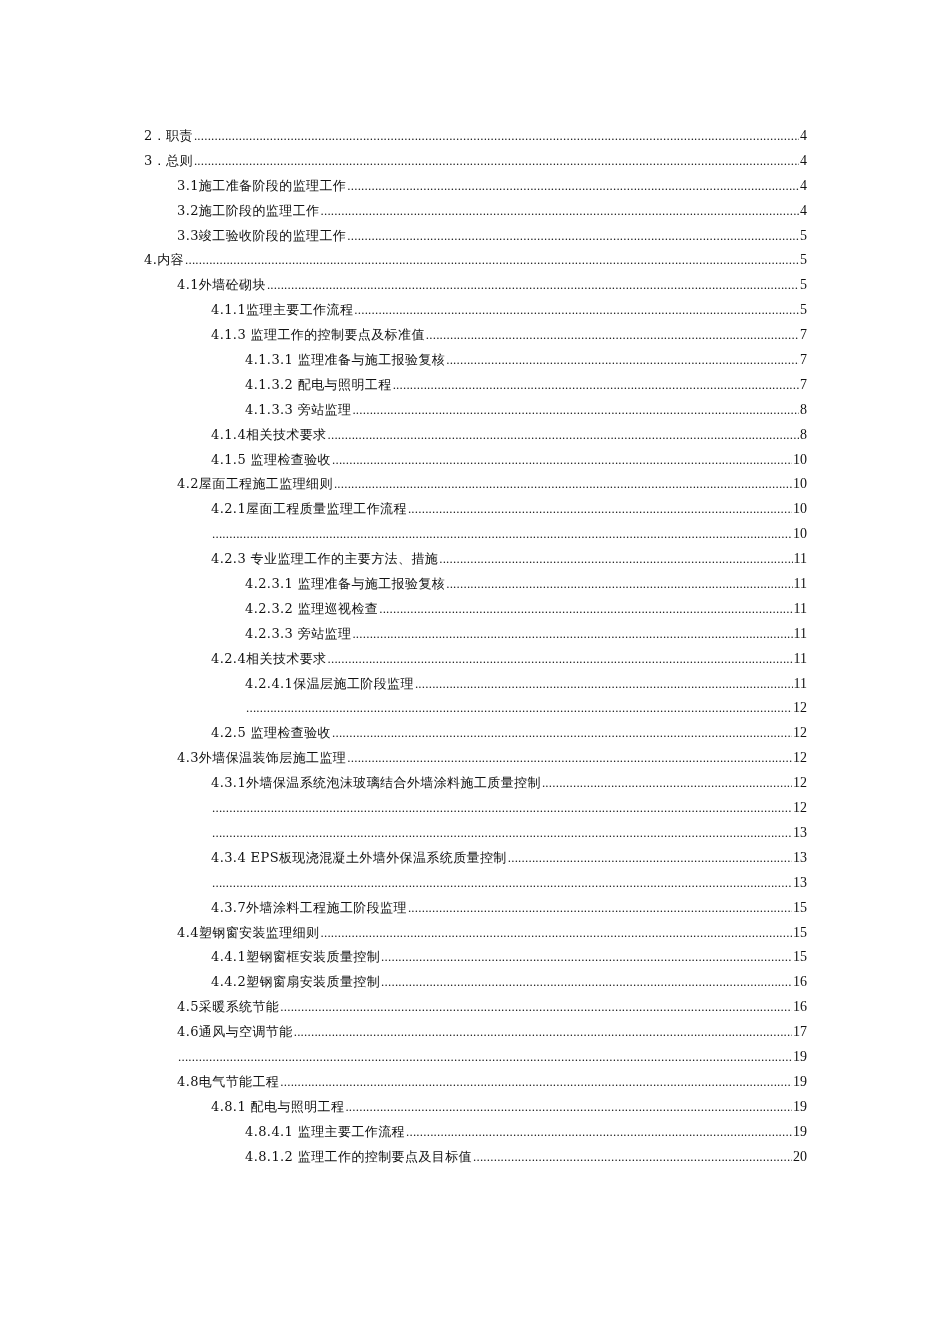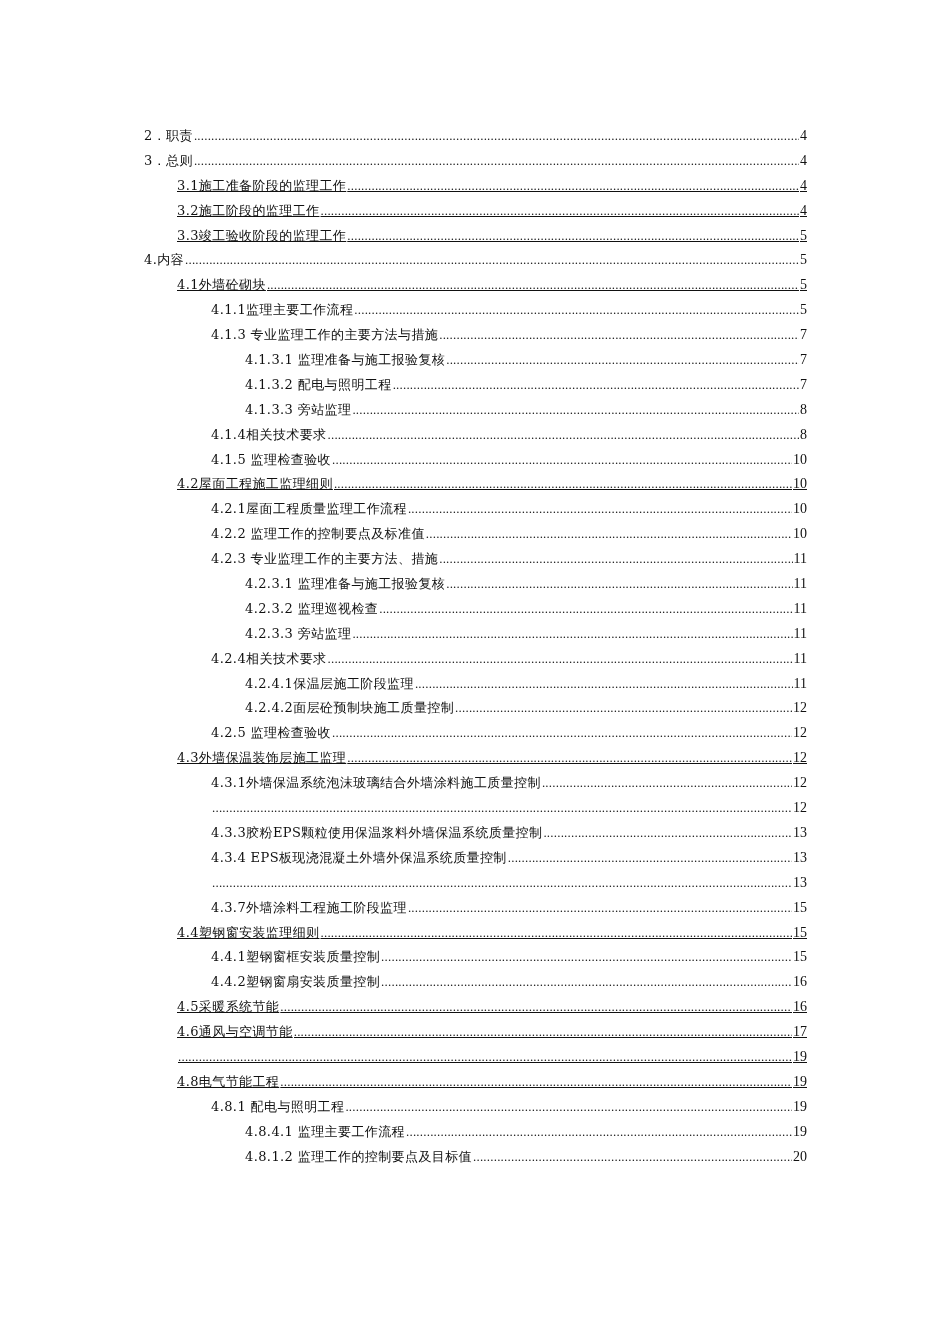--- a/index.html
+++ b/index.html
@@ -2,21 +2,21 @@
 <html><head>
 <meta charset="utf-8">
 <style>
   html, body { margin: 0; padding: 0; background: #ffffff; }
   body { width: 950px; height: 1344px; position: relative; overflow: hidden;
          font-family: "DejaVu Serif", "Liberation Serif", serif; color: #111; }
   .toc { position: absolute; left: 144px; top: 124px; width: 663px; }
   .row { height: 24.9px; display: flex; align-items: center; font-size: 13px;
          line-height: 24.9px; white-space: nowrap; }
   .row.l1 { padding-left: 0; }
-  .row.l2 { padding-left: 33px; text-decoration: underline; }
+  .row.l2 { padding-left: 33px; }
   .row.l3 { padding-left: 67px; }
   .row.l4 { padding-left: 101px; }
   .title { flex: 0 0 auto; letter-spacing: 0.4px; }
   .leader { flex: 1 1 auto; overflow: hidden; color: #222; font-family: "Liberation Serif", serif;
             letter-spacing: 0.2px; margin: 0 1px; }
   .leader::before { content: "........................................................................................................................................................................................................................................................................"; }
   .page { flex: 0 0 auto; font-family: "Liberation Serif", serif; font-size: 14px; text-align: right; }
 </style>
 </head>
 <body>
@@ -56,21 +56,21 @@
     <span class="title">4.1外墙砼砌块</span>
     <span class="leader"></span>
     <span class="page">5</span>
   </div>
     <div class="row l3">
     <span class="title">4.1.1监理主要工作流程</span>
     <span class="leader"></span>
     <span class="page">5</span>
   </div>
     <div class="row l3">
-    <span class="title">4.1.3 专业监理工作的主要方法与措施</span>
+    <span class="title">4.1.3 监理工作的控制要点及标准值</span>
     <span class="leader"></span>
     <span class="page">7</span>
   </div>
     <div class="row l4">
     <span class="title">4.1.3.1 监理准备与施工报验复核</span>
     <span class="leader"></span>
     <span class="page">7</span>
   </div>
     <div class="row l4">
     <span class="title">4.1.3.2 配电与照明工程</span>
@@ -96,21 +96,20 @@
     <span class="title">4.2屋面工程施工监理细则</span>
     <span class="leader"></span>
     <span class="page">10</span>
   </div>
     <div class="row l3">
     <span class="title">4.2.1屋面工程质量监理工作流程</span>
     <span class="leader"></span>
     <span class="page">10</span>
   </div>
     <div class="row l3">
-    <span class="title">4.2.2 监理工作的控制要点及标准值</span>
     <span class="leader"></span>
     <span class="page">10</span>
   </div>
     <div class="row l3">
     <span class="title">4.2.3 专业监理工作的主要方法、措施</span>
     <span class="leader"></span>
     <span class="page">11</span>
   </div>
     <div class="row l4">
     <span class="title">4.2.3.1 监理准备与施工报验复核</span>
@@ -131,21 +130,20 @@
     <span class="title">4.2.4相关技术要求</span>
     <span class="leader"></span>
     <span class="page">11</span>
   </div>
     <div class="row l4">
     <span class="title">4.2.4.1保温层施工阶段监理</span>
     <span class="leader"></span>
     <span class="page">11</span>
   </div>
     <div class="row l4">
-    <span class="title">4.2.4.2面层砼预制块施工质量控制</span>
     <span class="leader"></span>
     <span class="page">12</span>
   </div>
     <div class="row l3">
     <span class="title">4.2.5 监理检查验收</span>
     <span class="leader"></span>
     <span class="page">12</span>
   </div>
     <div class="row l2">
     <span class="title">4.3外墙保温装饰层施工监理</span>
@@ -155,21 +153,20 @@
     <div class="row l3">
     <span class="title">4.3.1外墙保温系统泡沫玻璃结合外墙涂料施工质量控制</span>
     <span class="leader"></span>
     <span class="page">12</span>
   </div>
     <div class="row l3">
     <span class="leader"></span>
     <span class="page">12</span>
   </div>
     <div class="row l3">
-    <span class="title">4.3.3胶粉EPS颗粒使用保温浆料外墙保温系统质量控制</span>
     <span class="leader"></span>
     <span class="page">13</span>
   </div>
     <div class="row l3">
     <span class="title">4.3.4 EPS板现浇混凝土外墙外保温系统质量控制</span>
     <span class="leader"></span>
     <span class="page">13</span>
   </div>
     <div class="row l3">
     <span class="leader"></span>

